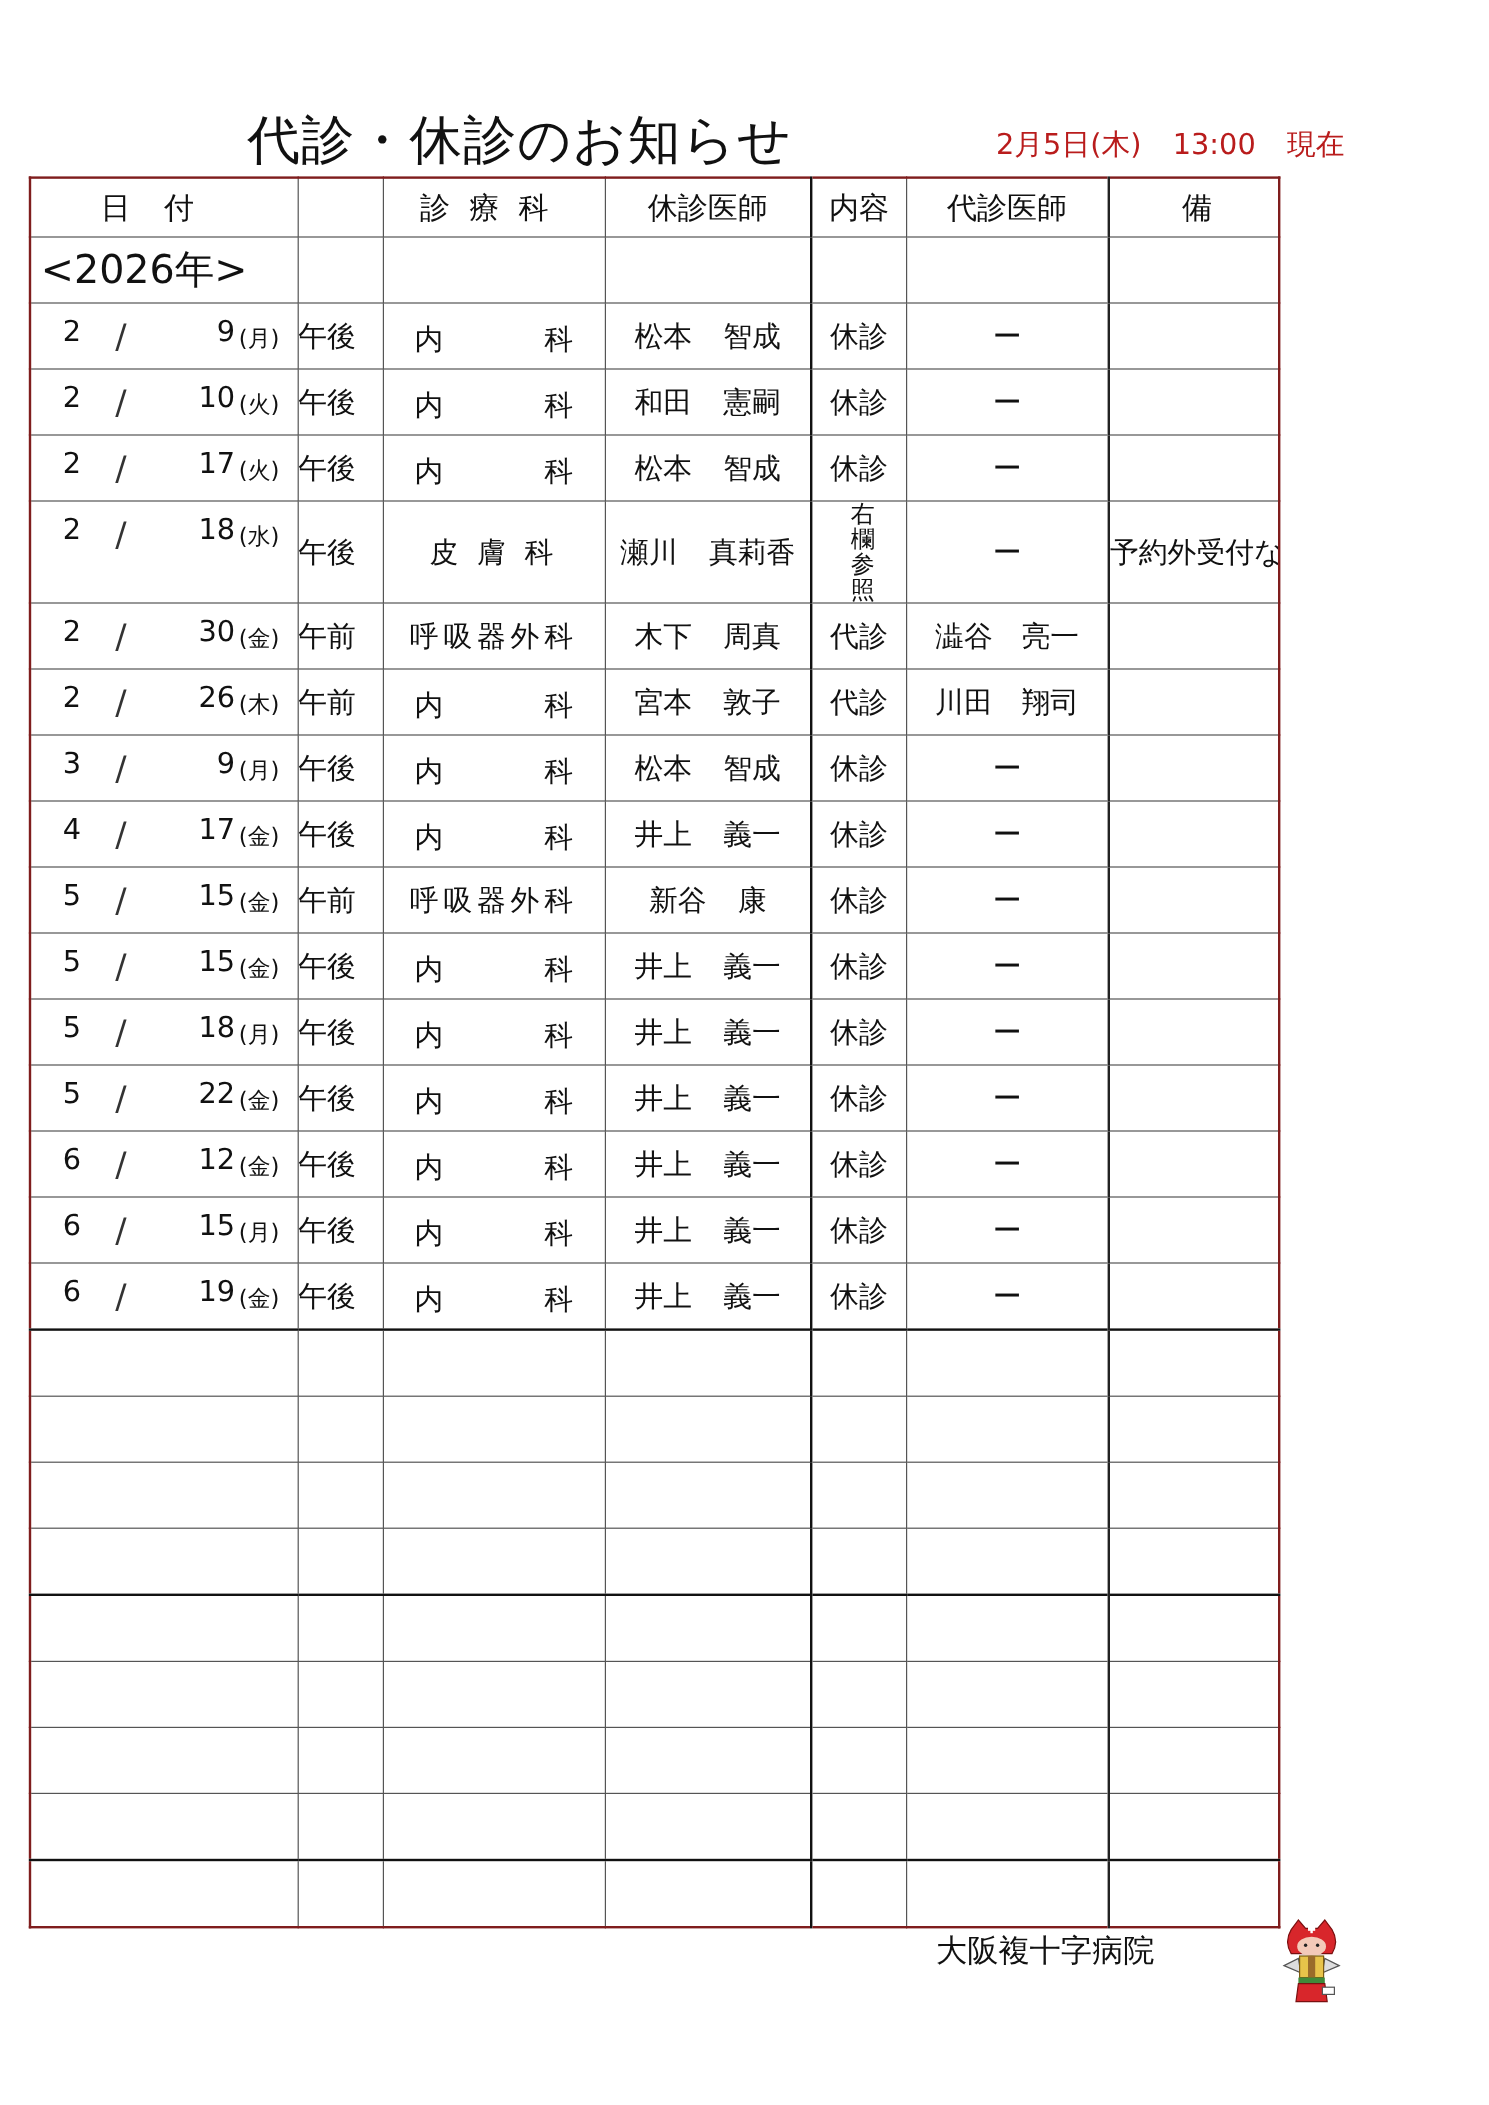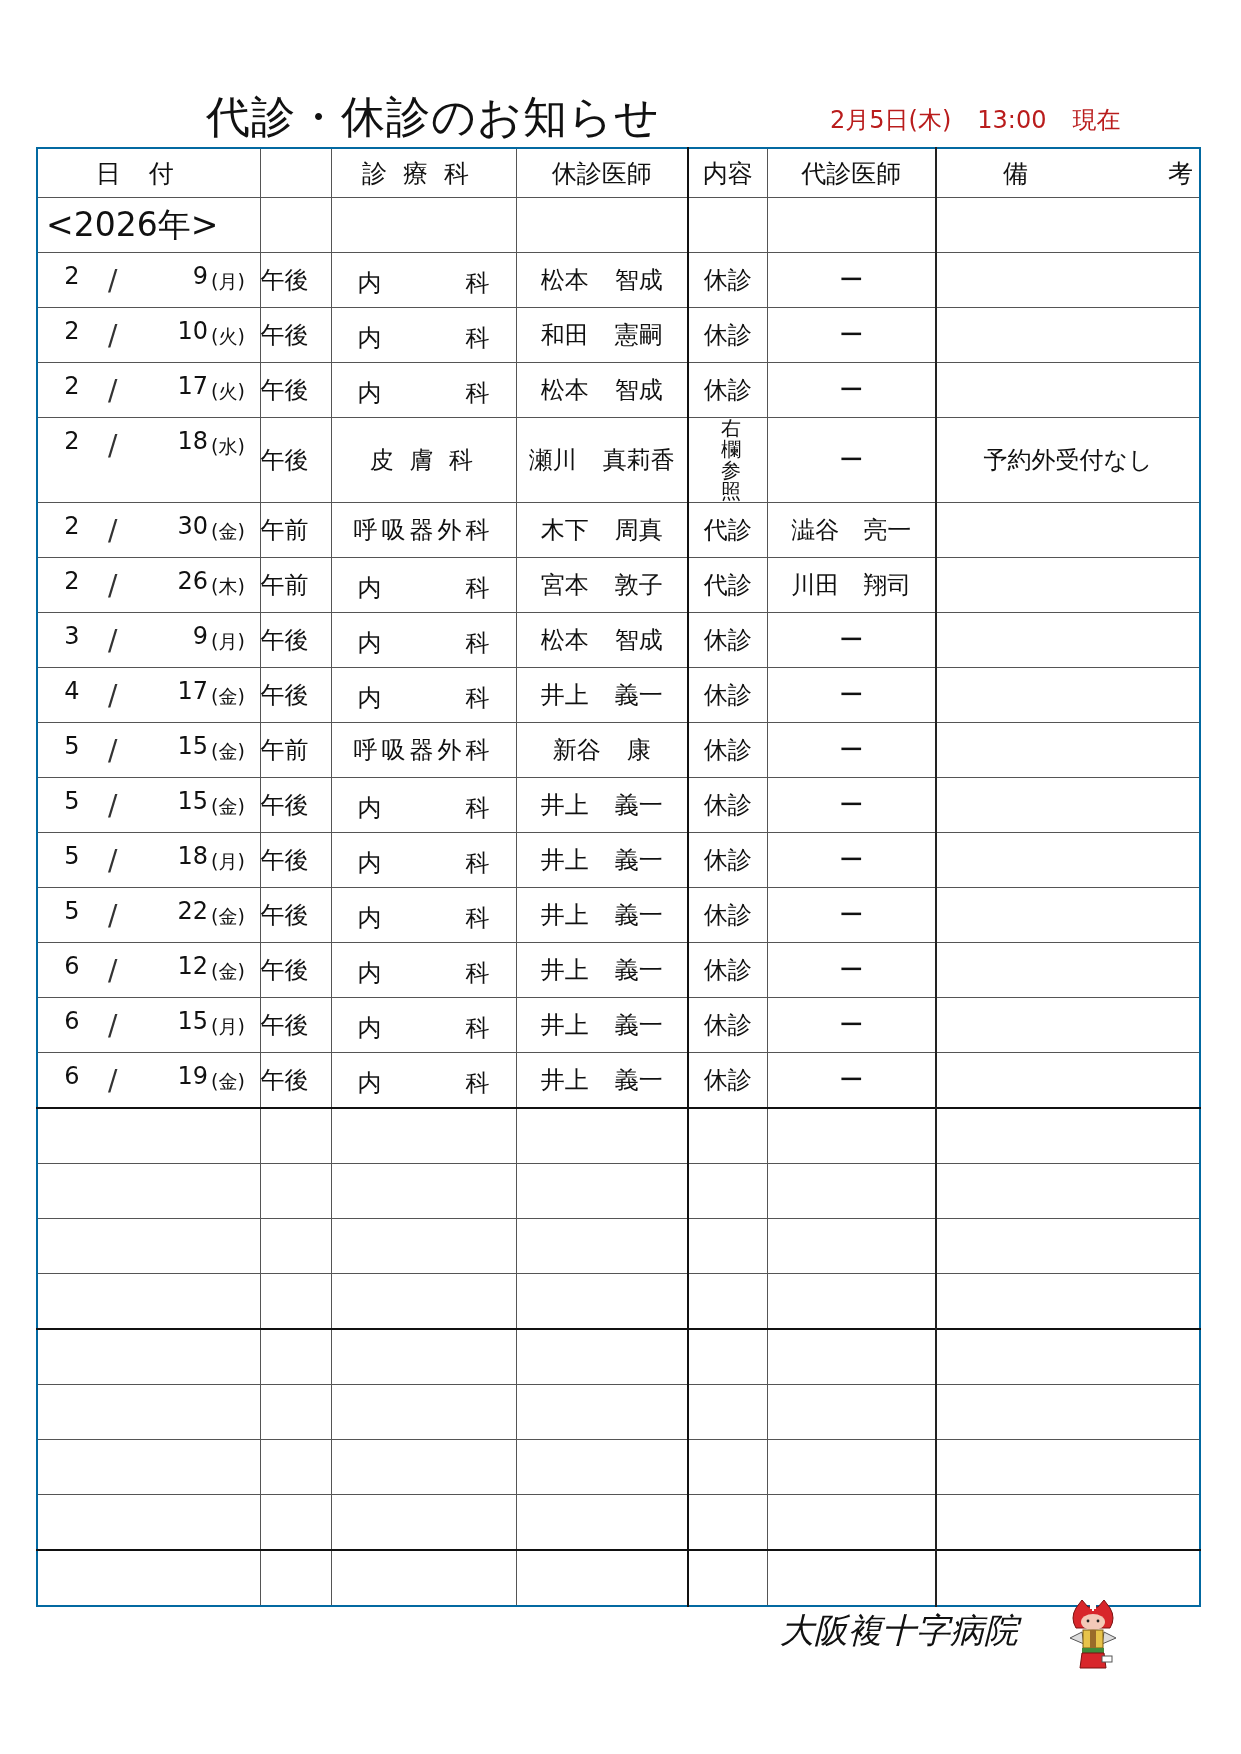--- a/index.html
+++ b/index.html
@@ -17,23 +17,23 @@
   }
   .asof {
     position: absolute; left: 786px; top: 22px; font-size: 24px; white-space: nowrap;
     color: #b91c1c;
     margin-left: 44px;
   }
   .asof span { margin-right: 26px; }
   .asof span:last-child { margin-right: 0; }
 
   table.grid {
-    position: absolute; left: 36px; top: 147px;
-    width: 1165px; border-collapse: collapse; table-layout: fixed;
-    border: 2px solid #0369a1;
+    position: absolute; left: 24px; top: 147px;
+    width: 1043px; border-collapse: collapse; table-layout: fixed;
+    border: 2px solid #7f1d1d;
   }
   table.grid td, table.grid th {
     border: 1.5px solid #555; padding: 0; font-weight: normal;
     vertical-align: middle; white-space: nowrap; overflow: hidden;
   }
   .c-date { width: 223px; }
   .c-time { width: 71px; }
   .c-dept { width: 185px; }
   .c-doc  { width: 172px; }
   .c-kind { width: 79px; border-left: 2.5px solid #111 !important; }
@@ -65,21 +65,21 @@
   td.doc .sp { display: inline-block; width: 26px; }
   td.kind { text-align: center; }
   td.kind.small { font-size: 20px; line-height: 21px; }
   td.sub { text-align: center; }
   td.note { text-align: center; }
 
   tr.empty td { height: 54px; }
   tr.thick-top td { border-top: 2.5px solid #111; }
 
   .footer {
-    position: absolute; left: 780px; top: 1608px; font-size: 34px; white-space: nowrap; font-style: italic;
+    position: absolute; left: 780px; top: 1608px; font-size: 26px; white-space: nowrap;
   }
   .mascot {
     position: absolute; left: 1062px; top: 1598px; width: 62px; height: 76px;
   }
 </style>
 </head>
 <body>
 
 <div class="title-row">
   <div class="title">代診・休診のお知らせ</div>

